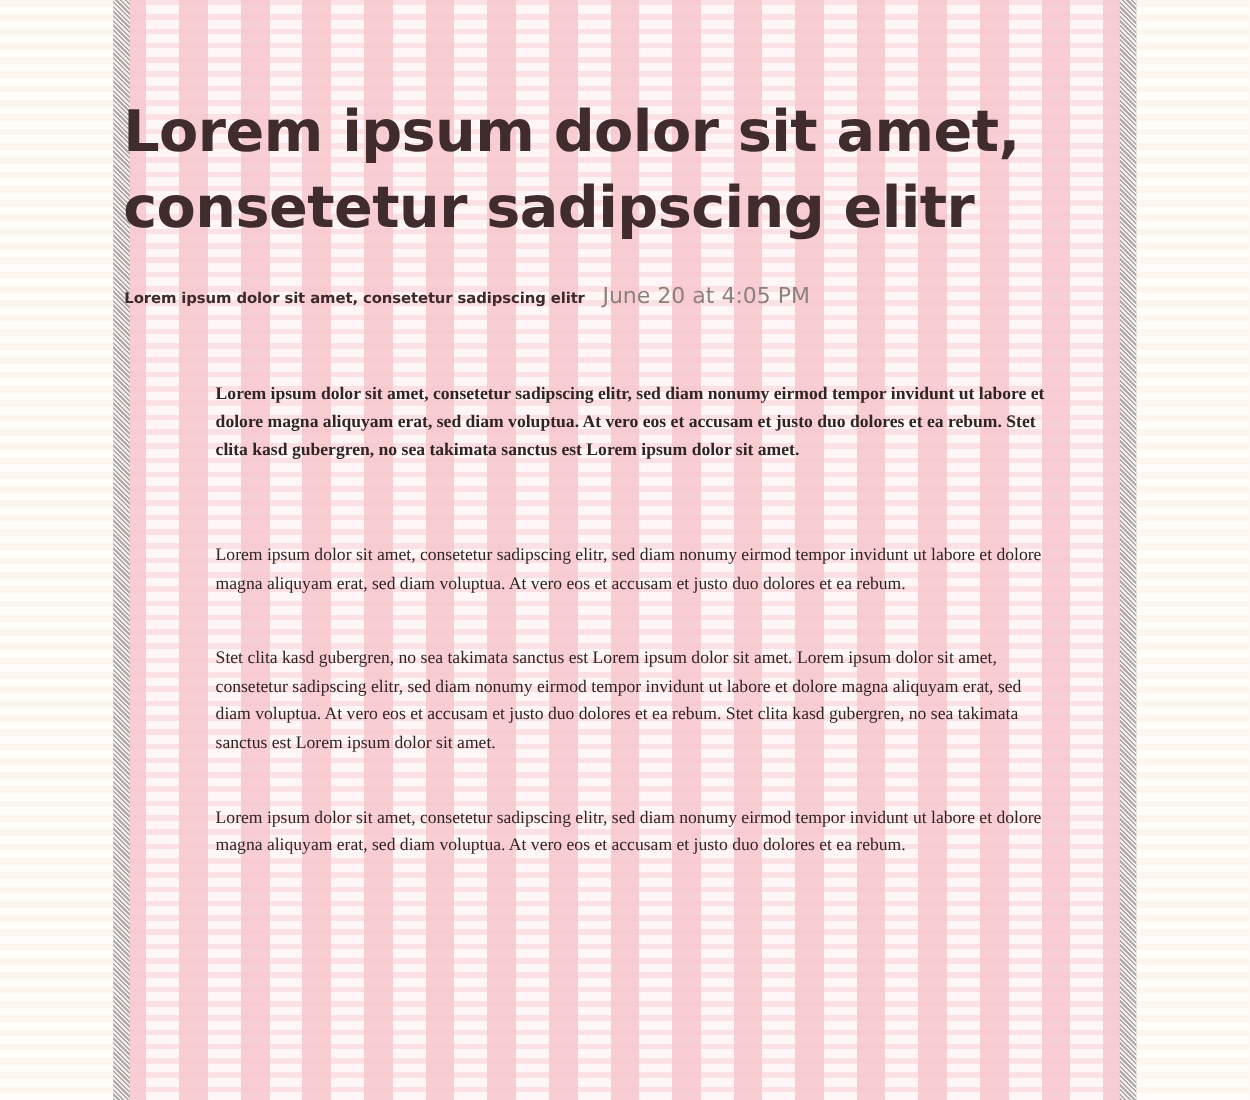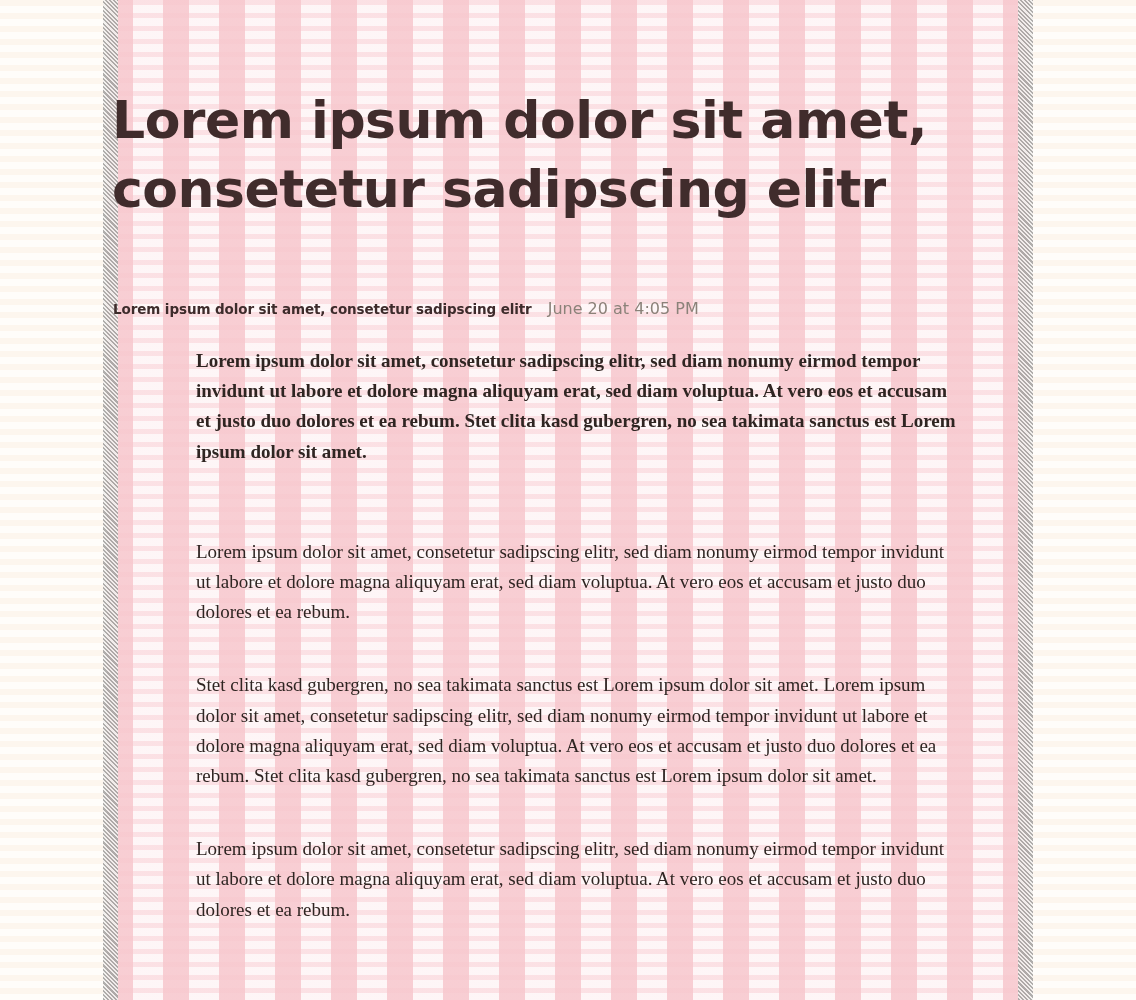--- a/index.html
+++ b/index.html
@@ -93,35 +93,34 @@
   }
   .byline-author {
     font-family: "DejaVu Sans", sans-serif;
     font-weight: bold;
     font-size: 13.5px;
     color: #3d2b2b;
     letter-spacing: -0.1px;
   }
   .byline-date {
     font-family: "DejaVu Sans", sans-serif;
-    font-size: 16px;
+    font-size: 20px;
     color: #8b8279;
-    margin-top: 43px;
   }
 
   .article {
     position: absolute;
     left: 196px;
     top: 346px;
     width: 762px;
   }
   .article p {
     margin: 0 0 43px 0;
     font-family: "Liberation Serif", serif;
-    font-size: 19px;
+    font-size: 16px;
     line-height: 1.59;
     color: #2f2522;
   }
   .article p.lead {
     font-weight: bold;
     margin-bottom: 70px;
   }
   .article p:last-child { margin-bottom: 0; }
 </style>
 </head>

